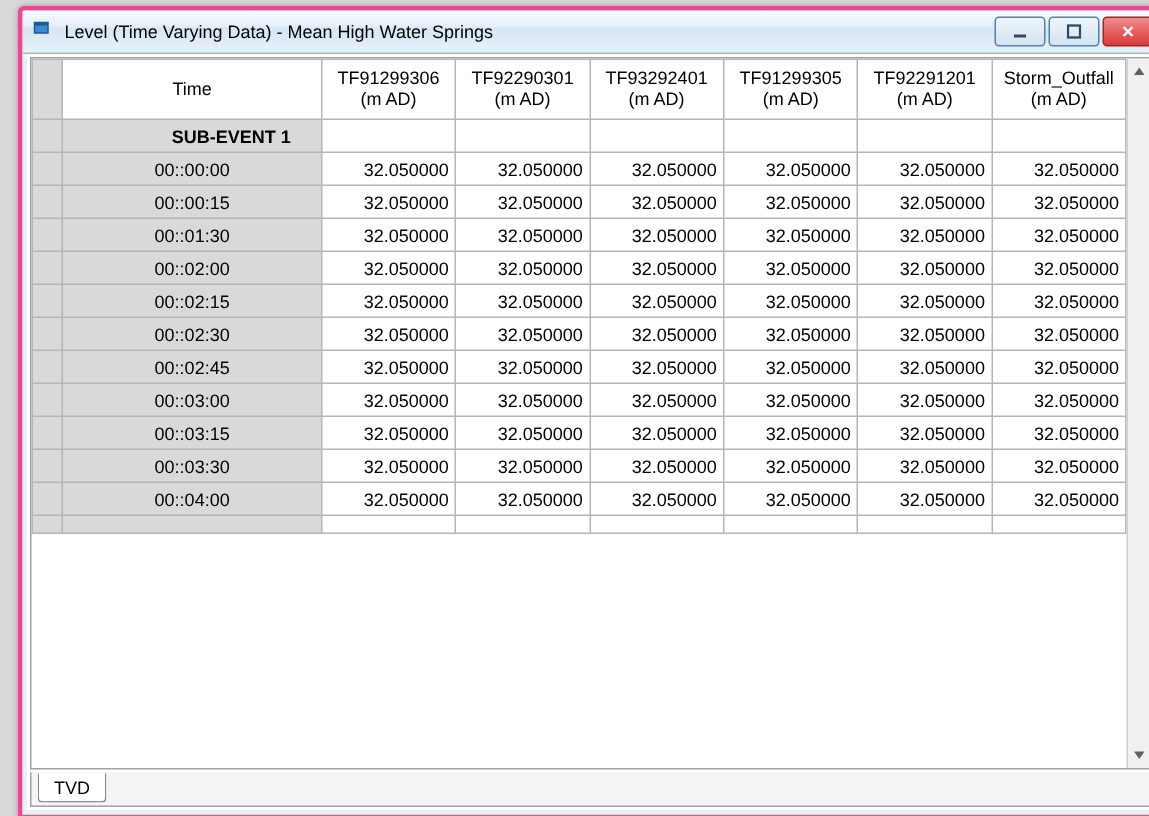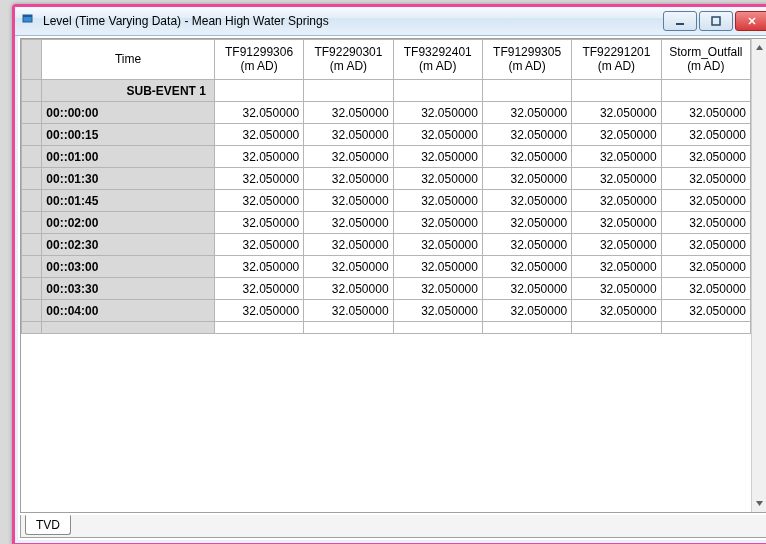--- a/index.html
+++ b/index.html
@@ -101,40 +101,39 @@
   table.grid thead th {
     height: 40px;
     vertical-align: middle;
   }
   .rowhdr, .cornerhdr {
     background: #d9d9d9 !important;
   }
   .cornerhdr { width: 20px; }
   .timecol {
     background: #d9d9d9;
-    text-align: left;
+    text-align: center;
     padding-left: 8px;
     width: 170px;
-    font-weight: bold;
   }
   .timehdr {
     width: 170px;
     text-align: center;
   }
   .valcol {
     text-align: right;
     padding-right: 8px;
     width: 88px;
     font-size: 12px;
   }
   .valhdr { width:88px; }
   .subevent td.timecol {
     font-weight: bold;
     text-align: right;
-    padding-right: 8px;
+    padding-right: 20px;
   }
   .partial td { color:#555; }
   .partial { height: 12px !important; }
   .partial td, .partial th { height:12px !important; overflow:hidden; line-height:4px; padding-top:0; padding-bottom:0;}
 
   
   .vscroll {
     width: 17px;
     background: #f0f0f0;
     border-left: 1px solid #cfcfcf;
@@ -278,71 +277,81 @@
                 <td class="timecol">00::00:15</td>
                 <td class="valcol">32.050000</td>
                 <td class="valcol">32.050000</td>
                 <td class="valcol">32.050000</td>
                 <td class="valcol">32.050000</td>
                 <td class="valcol">32.050000</td>
                 <td class="valcol">32.050000</td>
               </tr>
               <tr>
                 <td class="rowhdr"></td>
-                <td class="timecol">00::01:00</td>
-                <td class="valcol">32.050000</td>
-                <td class="valcol">32.050000</td>
-                <td class="valcol">32.050000</td>
-                <td class="valcol">32.050000</td>
-                <td class="valcol">32.050000</td>
-                <td class="valcol">32.050000</td>
-              </tr>
-              <tr>
-                <td class="rowhdr"></td>
                 <td class="timecol">00::01:30</td>
                 <td class="valcol">32.050000</td>
                 <td class="valcol">32.050000</td>
                 <td class="valcol">32.050000</td>
                 <td class="valcol">32.050000</td>
                 <td class="valcol">32.050000</td>
                 <td class="valcol">32.050000</td>
               </tr>
               <tr>
                 <td class="rowhdr"></td>
-                <td class="timecol">00::01:45</td>
-                <td class="valcol">32.050000</td>
-                <td class="valcol">32.050000</td>
-                <td class="valcol">32.050000</td>
-                <td class="valcol">32.050000</td>
-                <td class="valcol">32.050000</td>
-                <td class="valcol">32.050000</td>
-              </tr>
-              <tr>
-                <td class="rowhdr"></td>
                 <td class="timecol">00::02:00</td>
                 <td class="valcol">32.050000</td>
                 <td class="valcol">32.050000</td>
                 <td class="valcol">32.050000</td>
                 <td class="valcol">32.050000</td>
                 <td class="valcol">32.050000</td>
                 <td class="valcol">32.050000</td>
               </tr>
               <tr>
                 <td class="rowhdr"></td>
+                <td class="timecol">00::02:15</td>
+                <td class="valcol">32.050000</td>
+                <td class="valcol">32.050000</td>
+                <td class="valcol">32.050000</td>
+                <td class="valcol">32.050000</td>
+                <td class="valcol">32.050000</td>
+                <td class="valcol">32.050000</td>
+              </tr>
+              <tr>
+                <td class="rowhdr"></td>
                 <td class="timecol">00::02:30</td>
                 <td class="valcol">32.050000</td>
                 <td class="valcol">32.050000</td>
                 <td class="valcol">32.050000</td>
                 <td class="valcol">32.050000</td>
                 <td class="valcol">32.050000</td>
                 <td class="valcol">32.050000</td>
               </tr>
               <tr>
                 <td class="rowhdr"></td>
+                <td class="timecol">00::02:45</td>
+                <td class="valcol">32.050000</td>
+                <td class="valcol">32.050000</td>
+                <td class="valcol">32.050000</td>
+                <td class="valcol">32.050000</td>
+                <td class="valcol">32.050000</td>
+                <td class="valcol">32.050000</td>
+              </tr>
+              <tr>
+                <td class="rowhdr"></td>
                 <td class="timecol">00::03:00</td>
+                <td class="valcol">32.050000</td>
+                <td class="valcol">32.050000</td>
+                <td class="valcol">32.050000</td>
+                <td class="valcol">32.050000</td>
+                <td class="valcol">32.050000</td>
+                <td class="valcol">32.050000</td>
+              </tr>
+              <tr>
+                <td class="rowhdr"></td>
+                <td class="timecol">00::03:15</td>
                 <td class="valcol">32.050000</td>
                 <td class="valcol">32.050000</td>
                 <td class="valcol">32.050000</td>
                 <td class="valcol">32.050000</td>
                 <td class="valcol">32.050000</td>
                 <td class="valcol">32.050000</td>
               </tr>
               <tr>
                 <td class="rowhdr"></td>
                 <td class="timecol">00::03:30</td>

